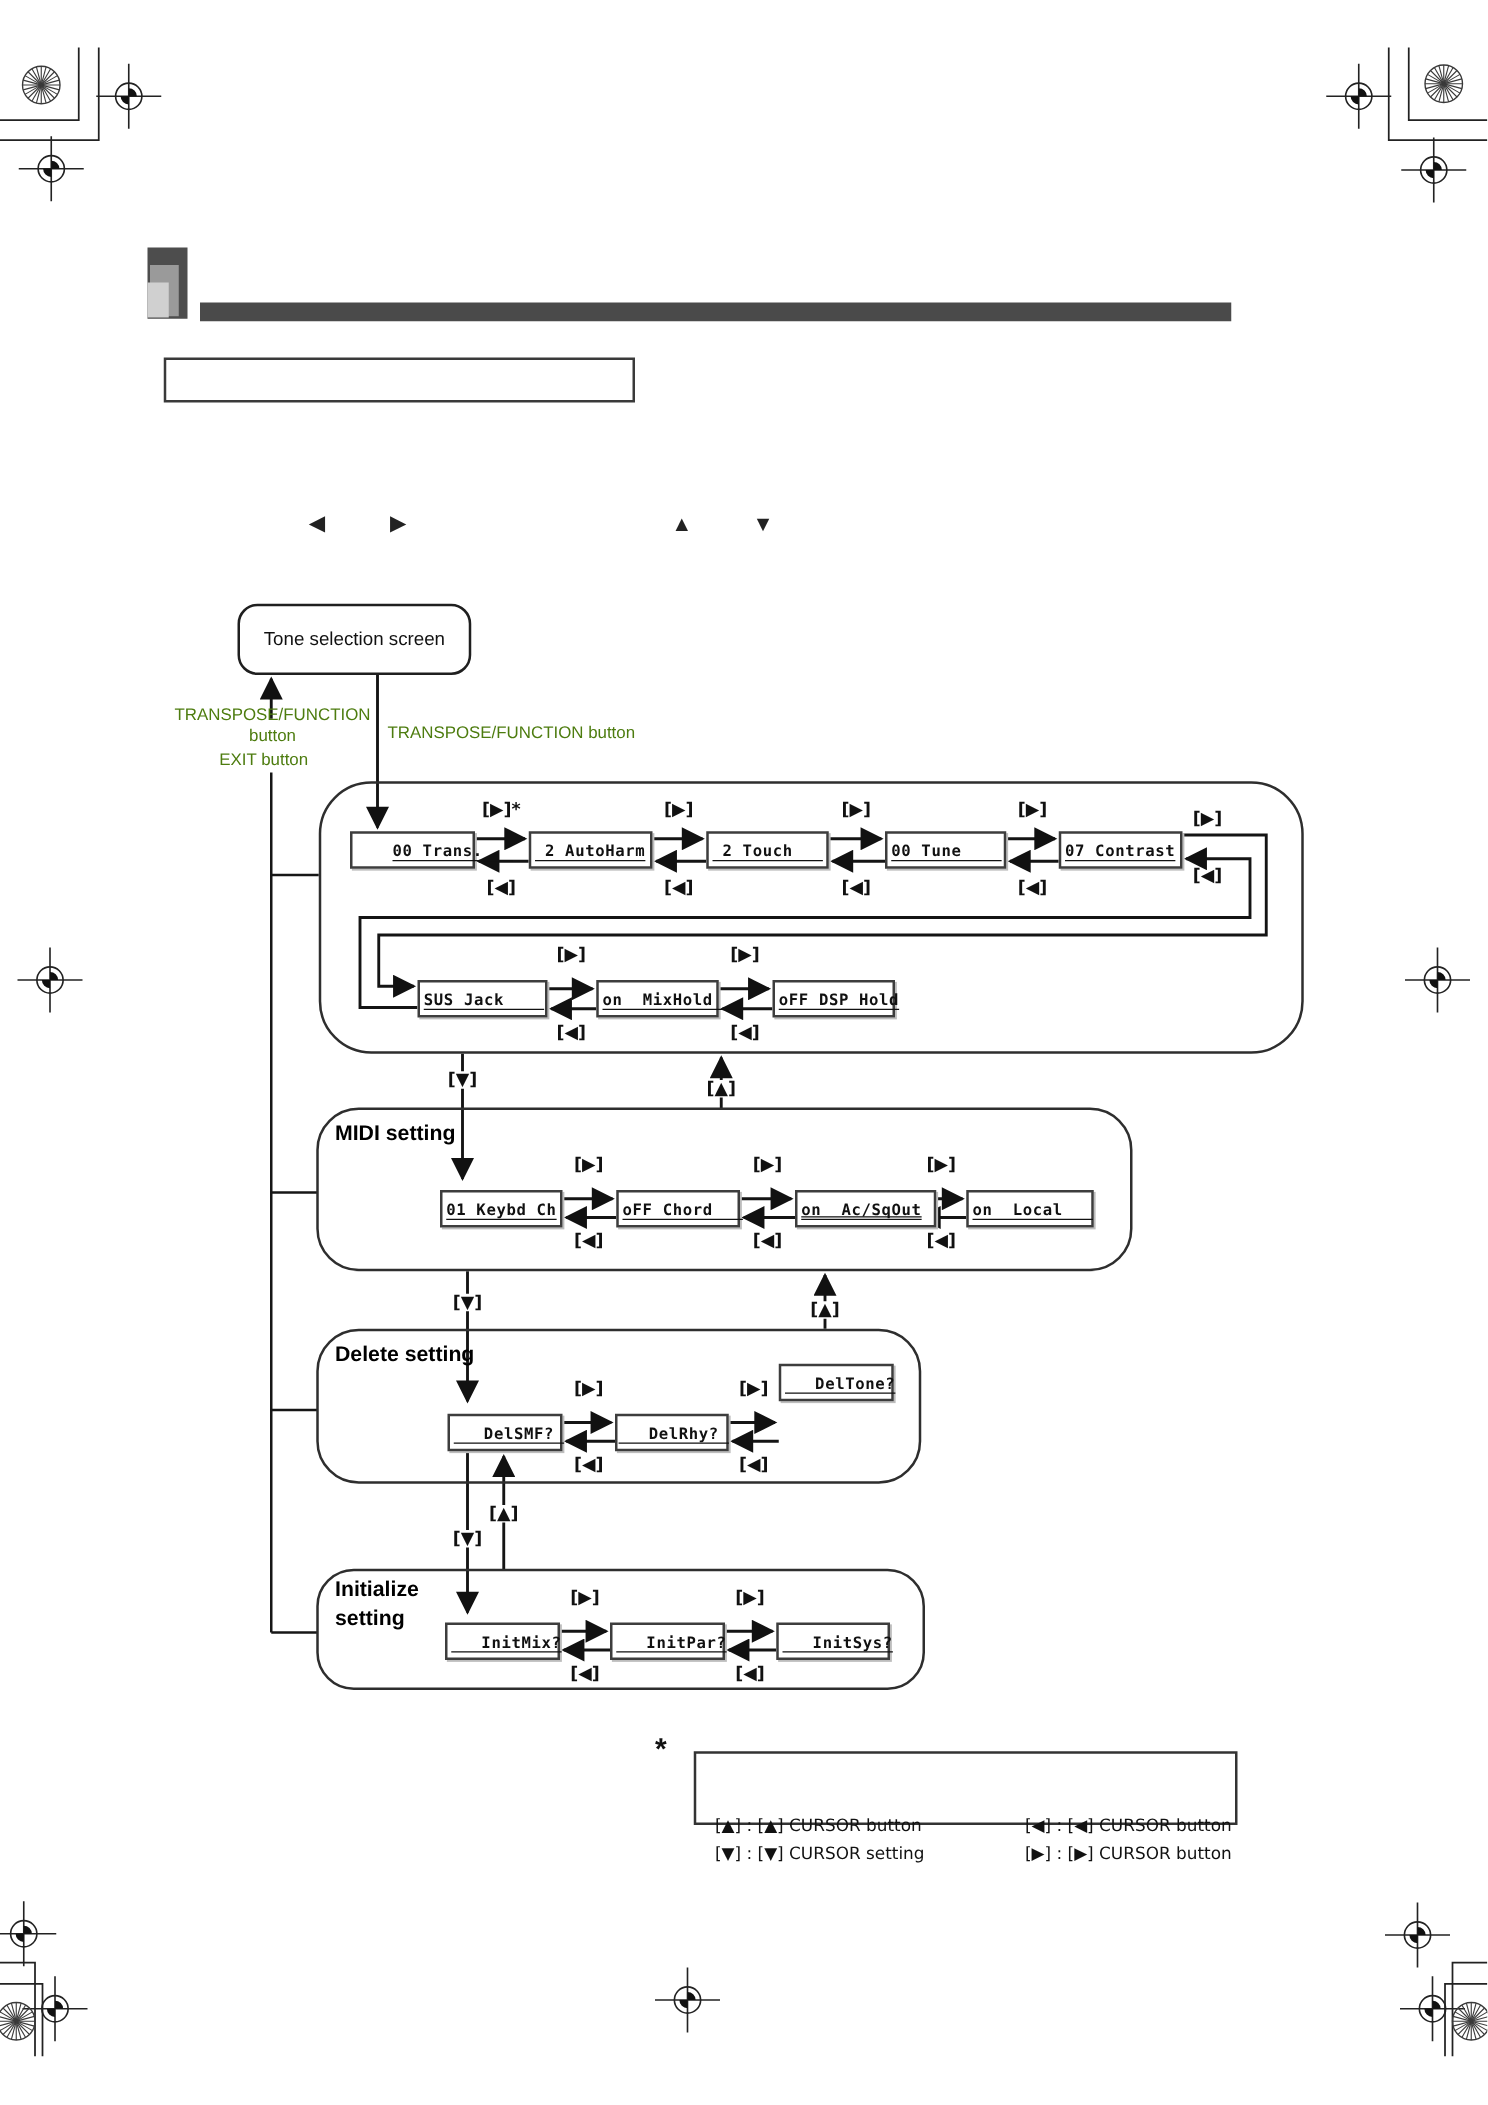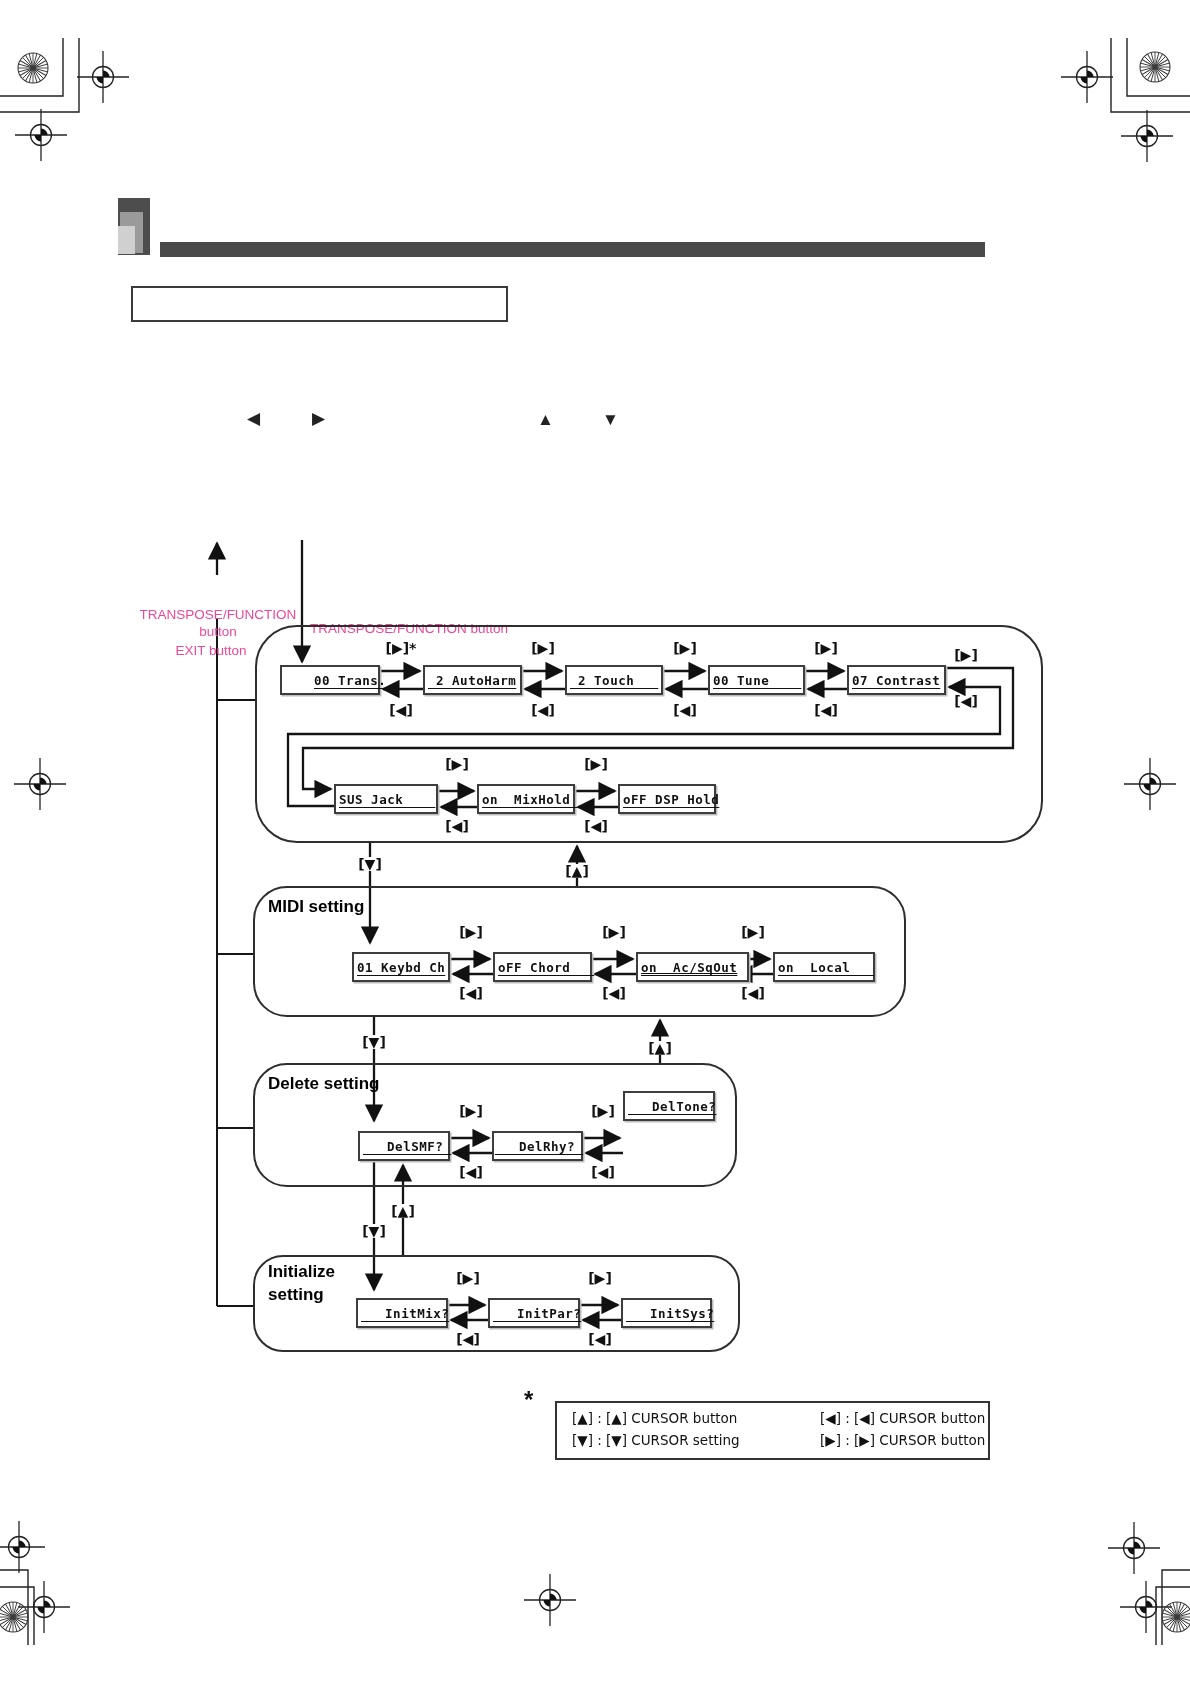--- a/index.html
+++ b/index.html
@@ -7,36 +7,36 @@
         font-family:"Liberation Sans",sans-serif;color:#111;}
   svg.layer{position:absolute;left:0;top:0;}
   .sq{position:absolute;}
   .topbar{position:absolute;left:160px;top:242px;width:825px;height:15px;background:#4a4a4a;}
   .headingbox{position:absolute;left:131px;top:286px;width:377px;height:36px;
               border:2px solid #3a3a3a;box-sizing:border-box;background:#fff;}
   .glyph{position:absolute;font-size:17px;color:#222;line-height:1;}
   .tonebox{position:absolute;left:190px;top:483px;width:187px;height:57px;border:2px solid #1f1f1f;
            border-radius:16px;box-sizing:border-box;display:flex;align-items:center;justify-content:center;
            font-size:15px;background:#fff;}
-  .lbl{position:absolute;font-size:13.5px;color:#ec4899;line-height:1.25;margin-top:43px;}
+  .lbl{position:absolute;font-size:13.5px;color:#4d7c0f;line-height:1.25;}
   .ctr{text-align:center;}
   .cont{position:absolute;border:2px solid #2e2e2e;box-sizing:border-box;background:transparent;}
   .ctitle{position:absolute;font-weight:bold;font-size:17px;color:#000;line-height:1.35;}
   .lcd{position:absolute;height:30px;border:2px solid #3d3d3d;box-sizing:border-box;background:#fff;
        display:flex;align-items:center;padding-left:3px;box-shadow:1.5px 1.5px 0 #bdbdbd;}
   .lcdtext{font-family:"DejaVu Sans Mono",monospace;font-weight:bold;font-size:12.5px;
            letter-spacing:0.5px;white-space:pre;color:#111;
            text-decoration:underline;text-underline-offset:3px;
            text-decoration-thickness:1.3px;text-decoration-skip-ink:none;}
   .cl{position:absolute;transform:translateX(-50%);font-family:"DejaVu Sans",sans-serif;
       font-weight:bold;font-size:14px;color:#111;line-height:1;white-space:nowrap;}
   .wb{background:#fff;padding:0 2px;}
   .legendbox{position:absolute;left:555px;top:1401px;width:435px;height:59px;
              border:2px solid #333;box-sizing:border-box;background:#fff;}
-  .legrow{position:absolute;font-size:13.5px;color:#111;font-family:"DejaVu Sans",sans-serif;white-space:nowrap;}
+  .legrow{position:absolute;font-size:13.5px;color:#111;font-family:"DejaVu Sans",sans-serif;white-space:nowrap;margin-top:43px;}
   .star{position:absolute;left:524px;top:1386px;font-size:24px;font-weight:bold;color:#111;}
 </style>
 </head>
 <body>
 
 <div class="page">
 
   <svg class="layer" width="1190" height="1684" viewBox="0 0 1190 1684">
     <defs>
       <marker id="ah" viewBox="0 0 10 10" refX="9" refY="5" markerWidth="9" markerHeight="8" orient="auto">
@@ -152,20 +152,23 @@
   <div class="sq" style="left:120px;top:212px;width:23px;height:41px;background:#9a9a9a;"></div>
   <div class="sq" style="left:118px;top:226px;width:17px;height:28px;background:#d0d0d0;"></div>
   <div class="topbar"></div>
   <div class="headingbox"></div>
 
   <span class="glyph" style="left:247px;top:410px;">◀</span>
   <span class="glyph" style="left:312px;top:410px;">▶</span>
   <span class="glyph" style="left:537px;top:411px;">▲</span>
   <span class="glyph" style="left:602px;top:411px;">▼</span>
 
+  <div class="tonebox">
+    <span>Tone selection screen</span>
+  </div>
 
   <div class="lbl ctr" style="left:120px;top:564px;width:196px;">TRANSPOSE/FUNCTION</div>
   <div class="lbl ctr" style="left:120px;top:581px;width:196px;">button</div>
   <div class="lbl ctr" style="left:120px;top:600px;width:182px;">EXIT button</div>
   <div class="lbl" style="left:310px;top:578px;">TRANSPOSE/FUNCTION button</div>
 
   <div class="cont" style="left:255px;top:625px;width:788px;height:218px;border-radius:42px;"></div>
   <div class="cont" style="left:253px;top:886px;width:653px;height:131px;border-radius:34px;"></div>
   <div class="cont" style="left:253px;top:1063px;width:484px;height:124px;border-radius:34px;"></div>
   <div class="cont" style="left:253px;top:1255px;width:487px;height:97px;border-radius:30px;"></div>

